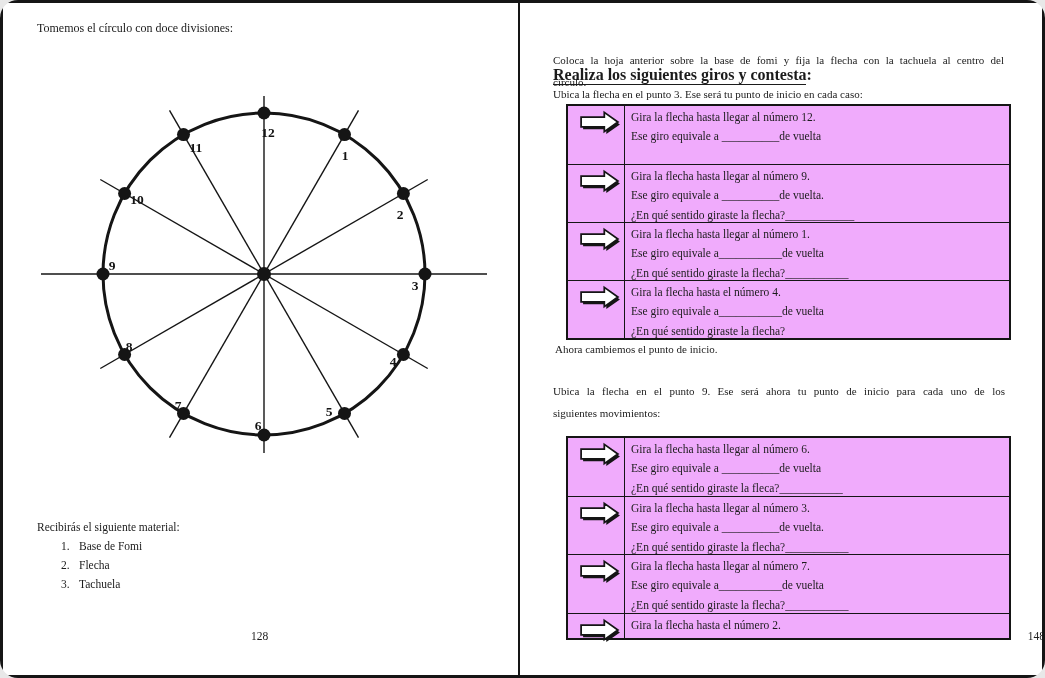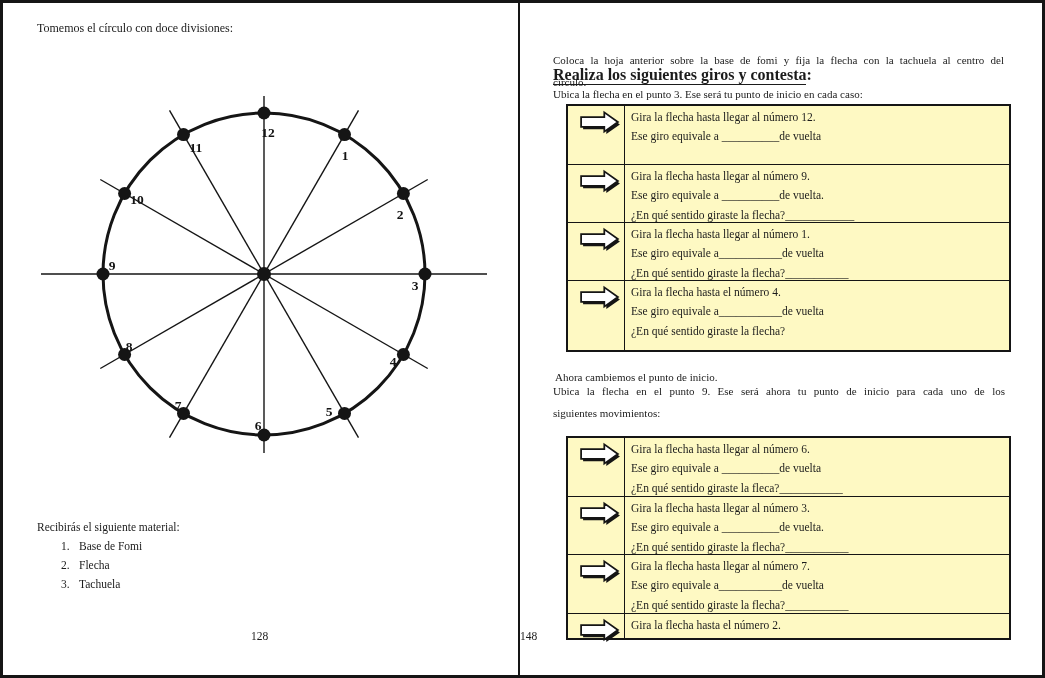--- a/index.html
+++ b/index.html
@@ -1,18 +1,18 @@
 <!DOCTYPE html>
 <html><head>
 <meta charset="utf-8">
 <style>
   html,body { margin:0; padding:0; background:#e8e8e8; }
   .canvas {
     position:relative; width:1045px; height:678px; background:#ffffff;
-    font-family:"Liberation Serif","DejaVu Serif",serif; color:#1b1b1b; overflow:hidden;
+    font-family:"Liberation Serif","DejaVu Serif",serif; color:#1b1b1b; overflow:hidden;border-radius:18px;
   }
   .frame { position:absolute; inset:0; border:3px solid #151515; pointer-events:none; z-index:20; }
   .page-divider { position:absolute; left:518px; top:0; width:2px; height:678px; background:#151515; z-index:15; }
 
   
   .lp-title { position:absolute; left:37px; top:21px; font-size:12px; }
   #clock-svg { position:absolute; left:28px; top:88px; }
   .clock-num { font-family:"Liberation Serif","DejaVu Serif",serif; font-size:13.5px; font-weight:700; fill:#141414; }
   .materials { position:absolute; left:37px; top:521px; font-size:11.5px; }
   .materials .m-head { margin-bottom:6px; }
@@ -20,25 +20,25 @@
   .m-item .m-num { width:18px; }
   .pageno-left { position:absolute; left:0; top:630px; width:519px; text-align:center; font-size:11.5px; }
 
   
   .rp { position:absolute; left:520px; top:0; width:525px; height:678px; font-size:11px; }
   .intro { position:absolute; left:33px; top:26px; width:451px; line-height:22px;margin-top:23px; }
   .jline { display:block; text-align:justify; text-align-last:justify; }
   .rp-heading { position:absolute; left:33px; top:66px; font-size:16px; font-weight:700; }
   .rp-heading .u { border-bottom:1.5px solid #1b1b1b; padding-bottom:1px; }
   .instr1 { position:absolute; left:33px; top:88px; }
-  .note { position:absolute; left:35px; top:343px;margin-top:28px; }
+  .note { position:absolute; left:35px; top:343px; }
   .instr2 { position:absolute; left:33px; top:380px; width:452px; line-height:22px; }
-  .pageno-right { position:absolute; left:0; top:630px; width:525px; text-align:left; font-size:11.5px; }
-
-  .wtable { position:absolute; left:46px; width:441px; border:2px solid #151515; background:#fef9c3; }
+  .pageno-right { position:absolute; left:0; top:630px; width:525px; text-align:right; font-size:11.5px; }
+
+  .wtable { position:absolute; left:46px; width:441px; border:2px solid #151515; background:#f0abfc; }
   #table1 { top:104px; }
   #table2 { top:436px; }
   .trow { display:flex; box-sizing:border-box; border-top:1px solid #151515; overflow:visible; }
   .trow:first-child { border-top:none; }
   .acell { width:57px; box-sizing:border-box; border-right:1px solid #151515; flex:none; }
   .acell svg { display:block; margin:4px 0 0 9px; overflow:visible; }
   .tcell { flex:1; padding:2px 4px 0 6px; }
   .tline { font-size:11.5px; line-height:19.4px; white-space:nowrap; }
   .tline:empty { display:none; }
 </style>
@@ -164,21 +164,21 @@
             <svg width="45" height="24" viewBox="0 0 50 30">
               <use href="#arrow-shape"></use>
             </svg>
           </div>
         <div class="tcell">
           <div class="tline">Gira la flecha hasta llegar al número 1.</div>
           <div class="tline">Ese giro equivale a___________de vuelta</div>
           <div class="tline">¿En qué sentido giraste la flecha?___________</div>
         </div>
       </div>
-      <div class="trow" style="height:70px">
+      <div class="trow" style="height:58px">
         <div class="acell">
             <svg width="45" height="24" viewBox="0 0 50 30">
               <use href="#arrow-shape"></use>
             </svg>
           </div>
         <div class="tcell">
           <div class="tline">Gira la flecha hasta el número 4.</div>
           <div class="tline">Ese giro equivale a___________de vuelta</div>
           <div class="tline">¿En qué sentido giraste la flecha?</div>
         </div>

